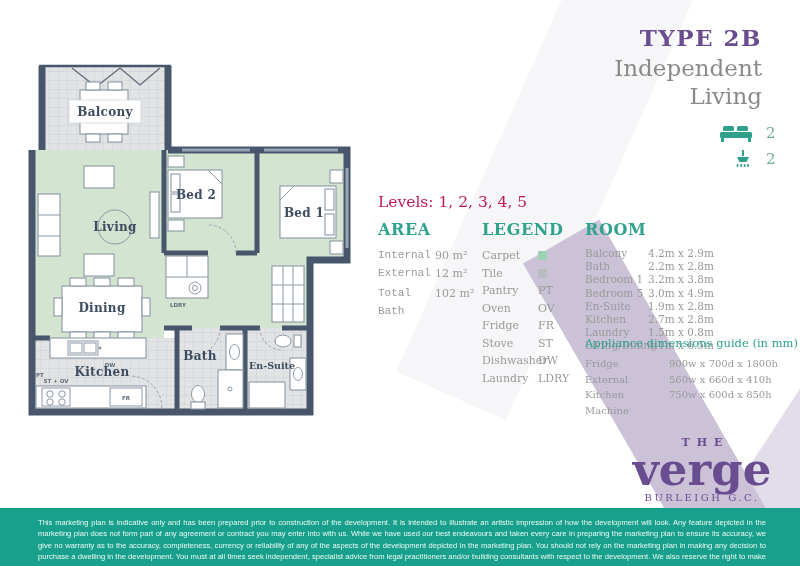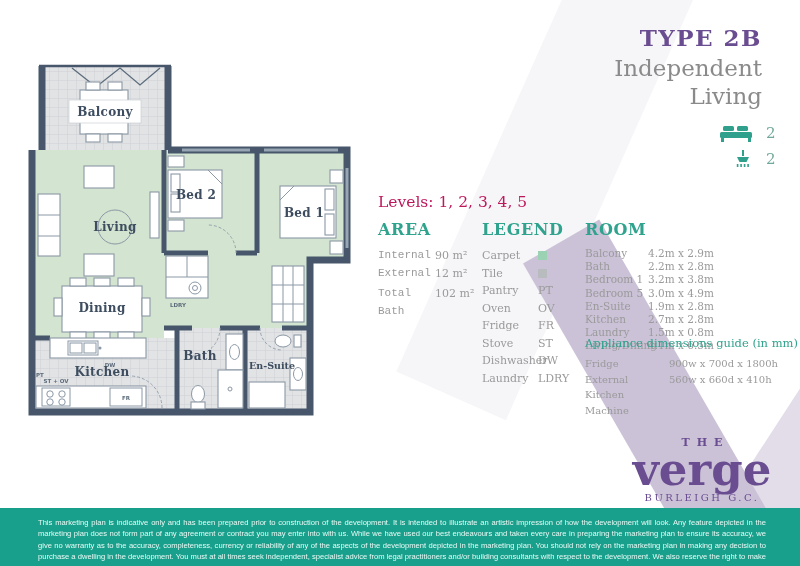--- a/index.html
+++ b/index.html
@@ -353,20 +353,21 @@
     <div class="trow">
         <span class="tlabel">Fridge</span>
         <span class="tval">900w x 700d x 1800h</span>
       </div>
     <div class="trow">
         <span class="tlabel">External</span>
         <span class="tval">560w x 660d x 410h</span>
       </div>
     <div class="trow">
         <span class="tlabel">Kitchen Machine</span>
+        <span class="tval">750w x 600d x 850h</span>
       </div>
   </div>
 
 
   <div class="logo">
     <div class="logo-the">THE</div>
     <div class="logo-name">verge</div>
     <div class="logo-loc">BURLEIGH G.C.</div>
   </div>
 

